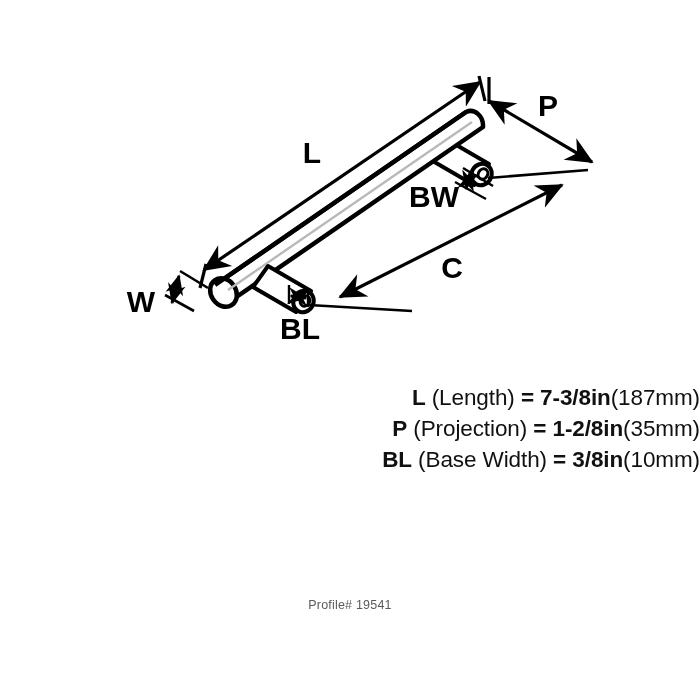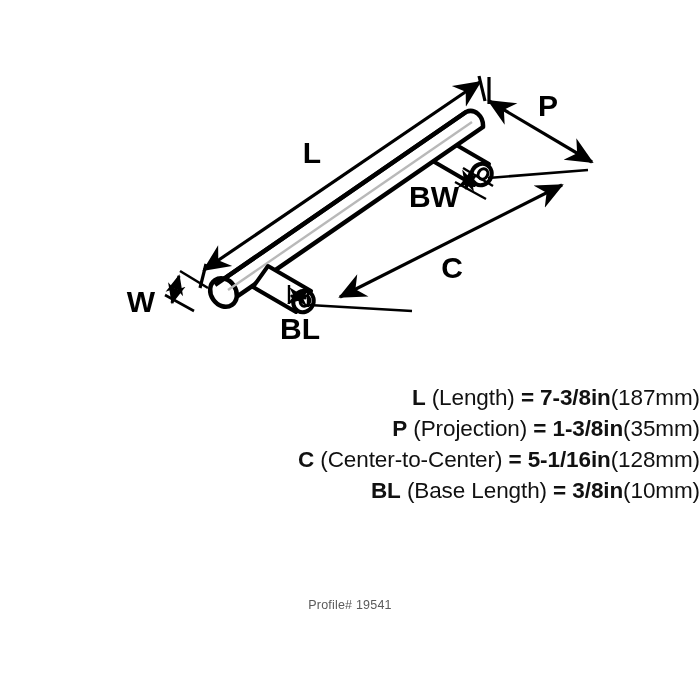--- a/index.html
+++ b/index.html
@@ -188,33 +188,27 @@
       <span class="name">(Length)</span>
       <span class="eq">=</span>
       <span class="val-in">7-3/8in</span><span class="val-mm">(187mm)</span>
     </div>
 
 
     <div class="spec-row">
       <span class="abbr">P</span>
       <span class="name">(Projection)</span>
       <span class="eq">=</span>
-      <span class="val-in">1-3/8in</span><span class="val-mm">(35mm)</span>
+      <span class="val-in">1-2/8in</span><span class="val-mm">(35mm)</span>
     </div>
 
-    <div class="spec-row">
-      <span class="abbr">C</span>
-      <span class="name">(Center-to-Center)</span>
-      <span class="eq">=</span>
-      <span class="val-in">5-1/16in</span><span class="val-mm">(128mm)</span>
-    </div>
 
     <div class="spec-row">
       <span class="abbr">BL</span>
-      <span class="name">(Base Length)</span>
+      <span class="name">(Base Width)</span>
       <span class="eq">=</span>
       <span class="val-in">3/8in</span><span class="val-mm">(10mm)</span>
     </div>
 
 
   </div>
 
   <div id="profile-line">Profile# 19541</div>
 
 </div>

